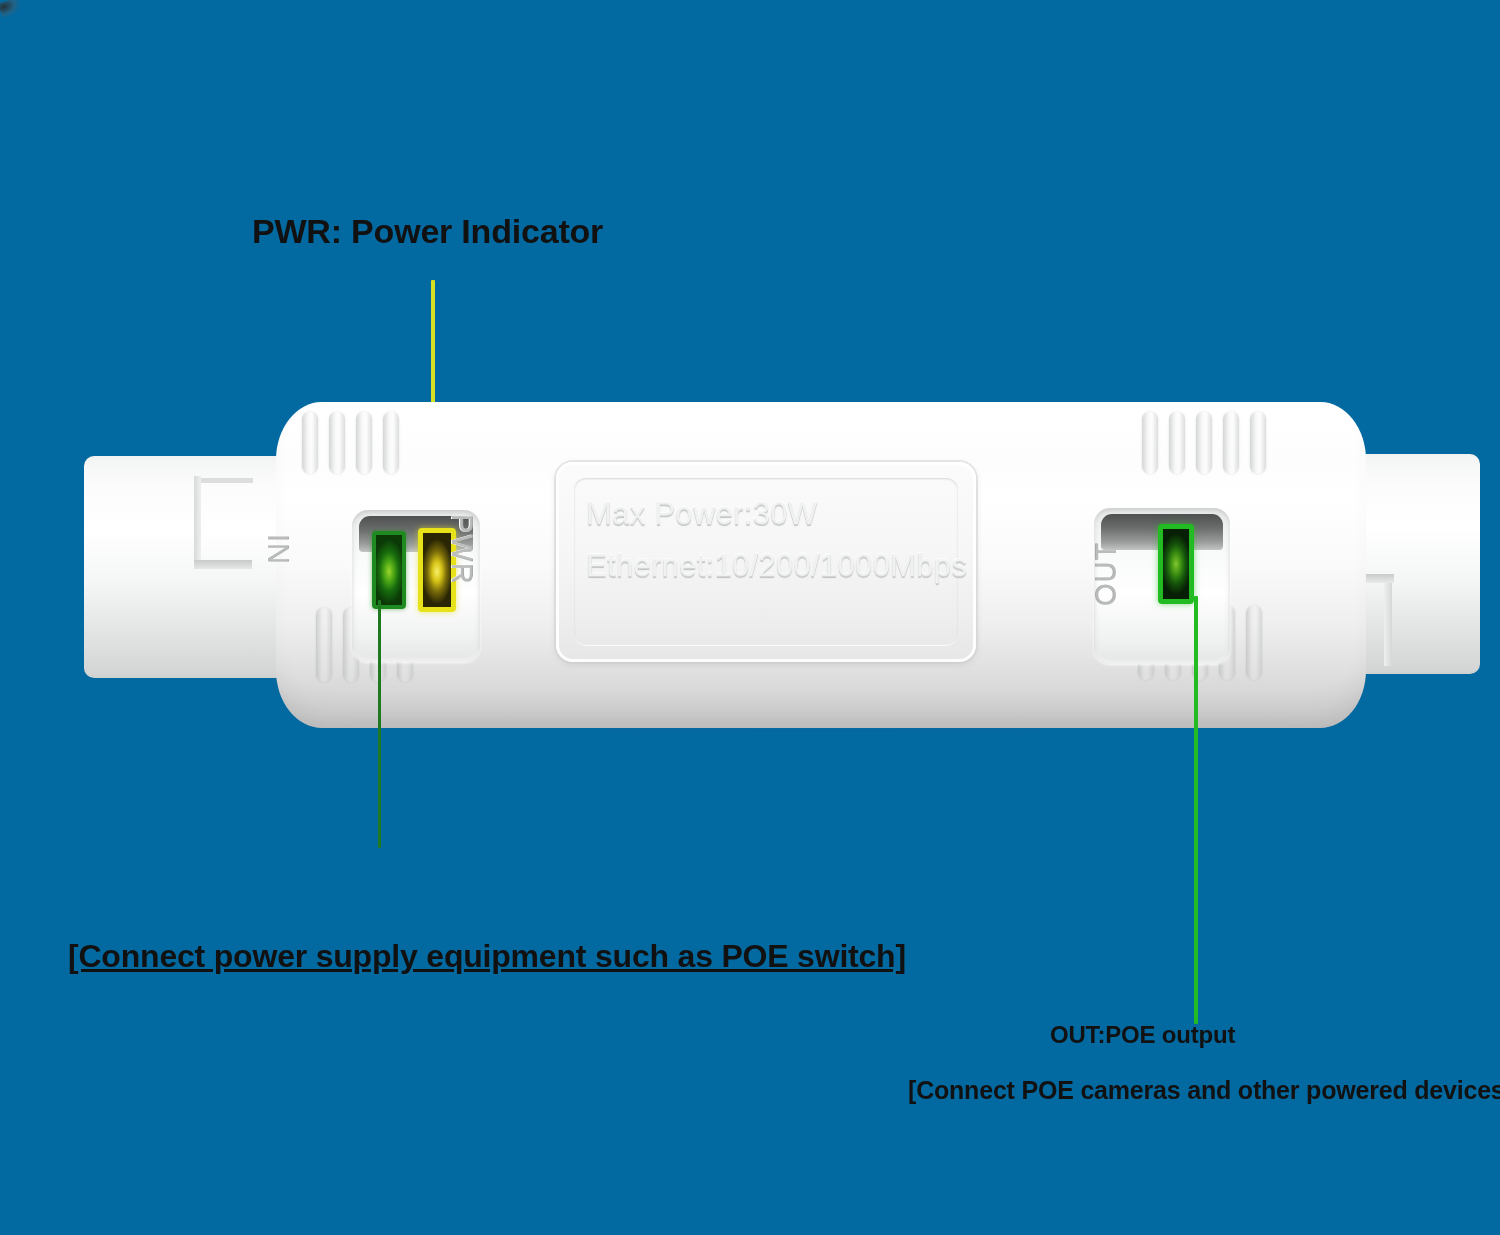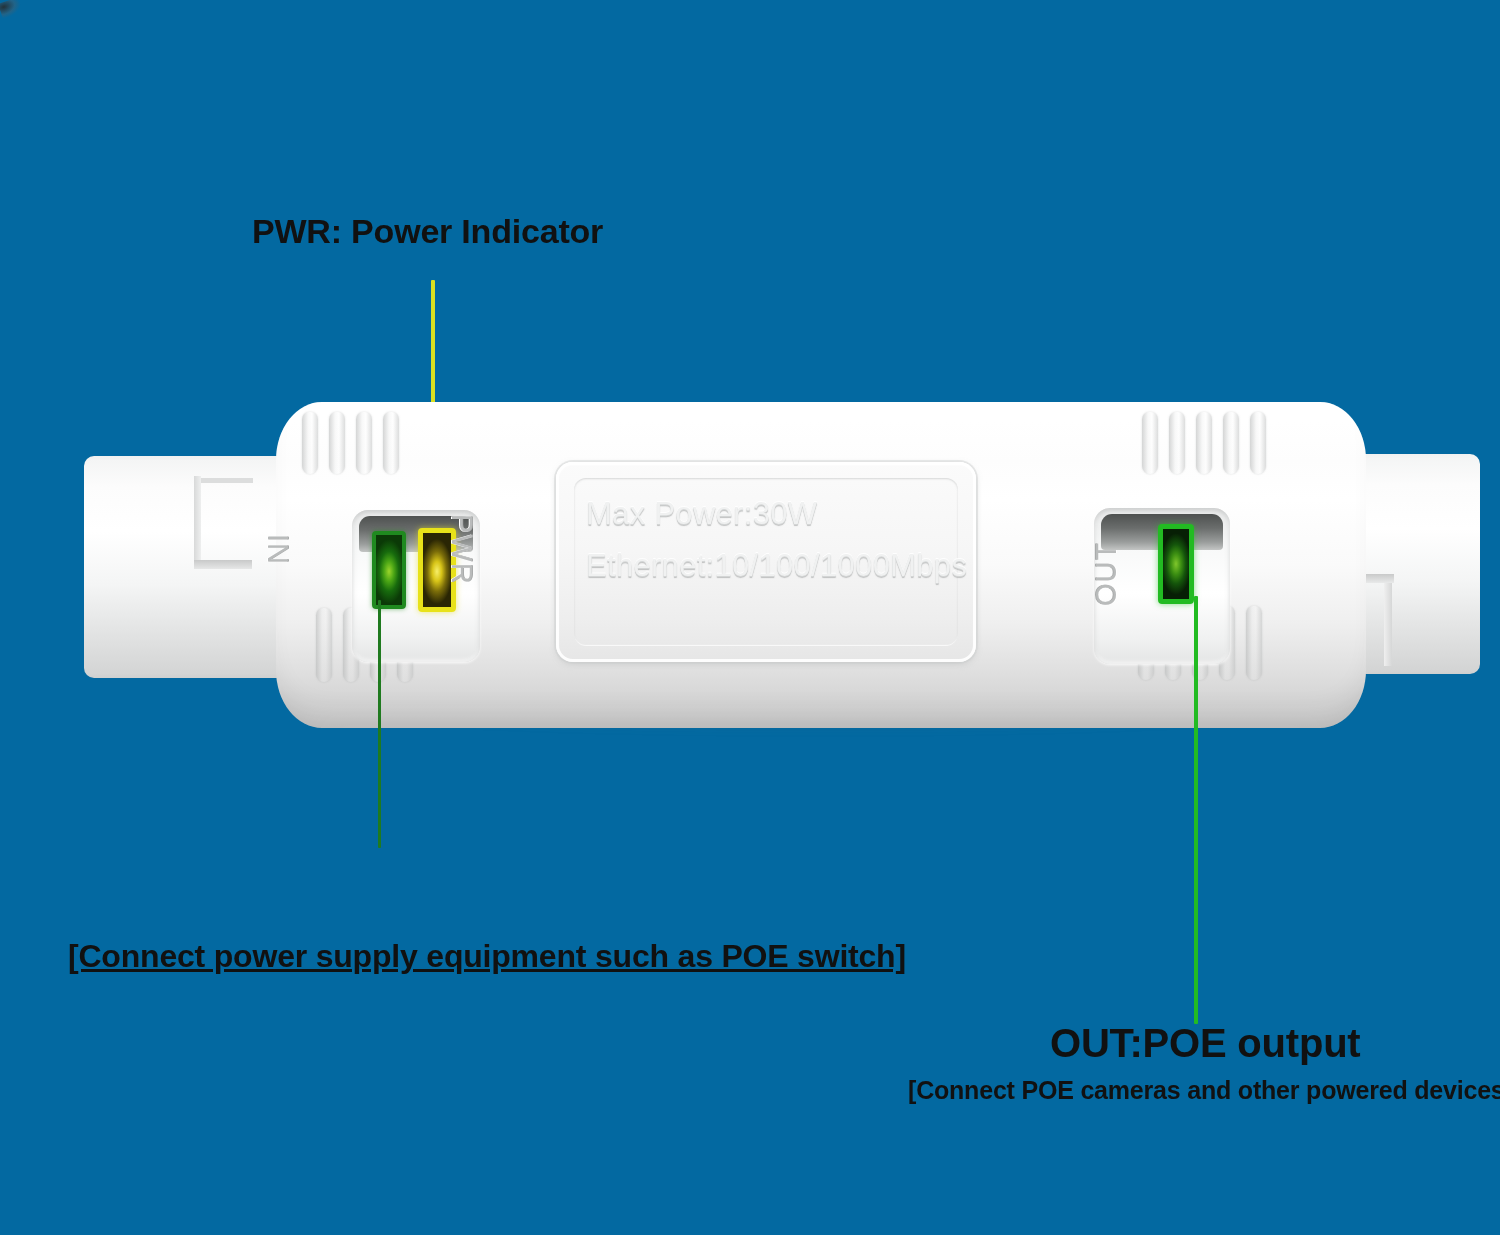--- a/index.html
+++ b/index.html
@@ -32,21 +32,21 @@
   
   .callout {
     position: absolute;
     color: #111111;
     font-weight: bold;
     white-space: nowrap;
     letter-spacing: -0.2px;
   }
   .callout-main   { font-size: 34px; }
   .callout-sub    { font-size: 32px; }
-  .callout-main-sm{ font-size: 40px; }
+  .callout-main-sm{ font-size: 24px; }
   .callout-sub-sm { font-size: 25px; }
 
   
   .leader {
     position: absolute;
     width: 4px;
     border-radius: 1px;
   }
   .leader-pwr  { background: #d9e021; }
   .leader-in   { background: #1f7a1f; width: 3px; }
@@ -365,21 +365,21 @@
     <div class="port-panel" id="port-out">
       <div class="port-opening"></div>
     </div>
     <div class="led led-green-out"></div>
     <div class="emboss-label" id="label-out">OUT</div>
 
     <div id="spec-plate">
       <div id="spec-inner"></div>
       <div id="spec-text">
         <div class="spec-line">Max  Power:30W</div>
-        <div class="spec-line">Ethernet:10/100/1000Mbps</div>
+        <div class="spec-line">Ethernet:10/200/1000Mbps</div>
       </div>
     </div>
 
   </div>
 
   <div class="leader leader-in" style="left:378px; top:600px; height:248px;"></div>
   <div class="callout callout-sub" style="left:68px; top:938px;text-decoration:underline;">[Connect power supply equipment such as POE switch]</div>
 
   <div class="leader leader-out" style="left:1194px; top:596px; height:428px;"></div>
   <div class="callout callout-main-sm" style="left:1050px; top:1021px;">OUT:POE output</div>

